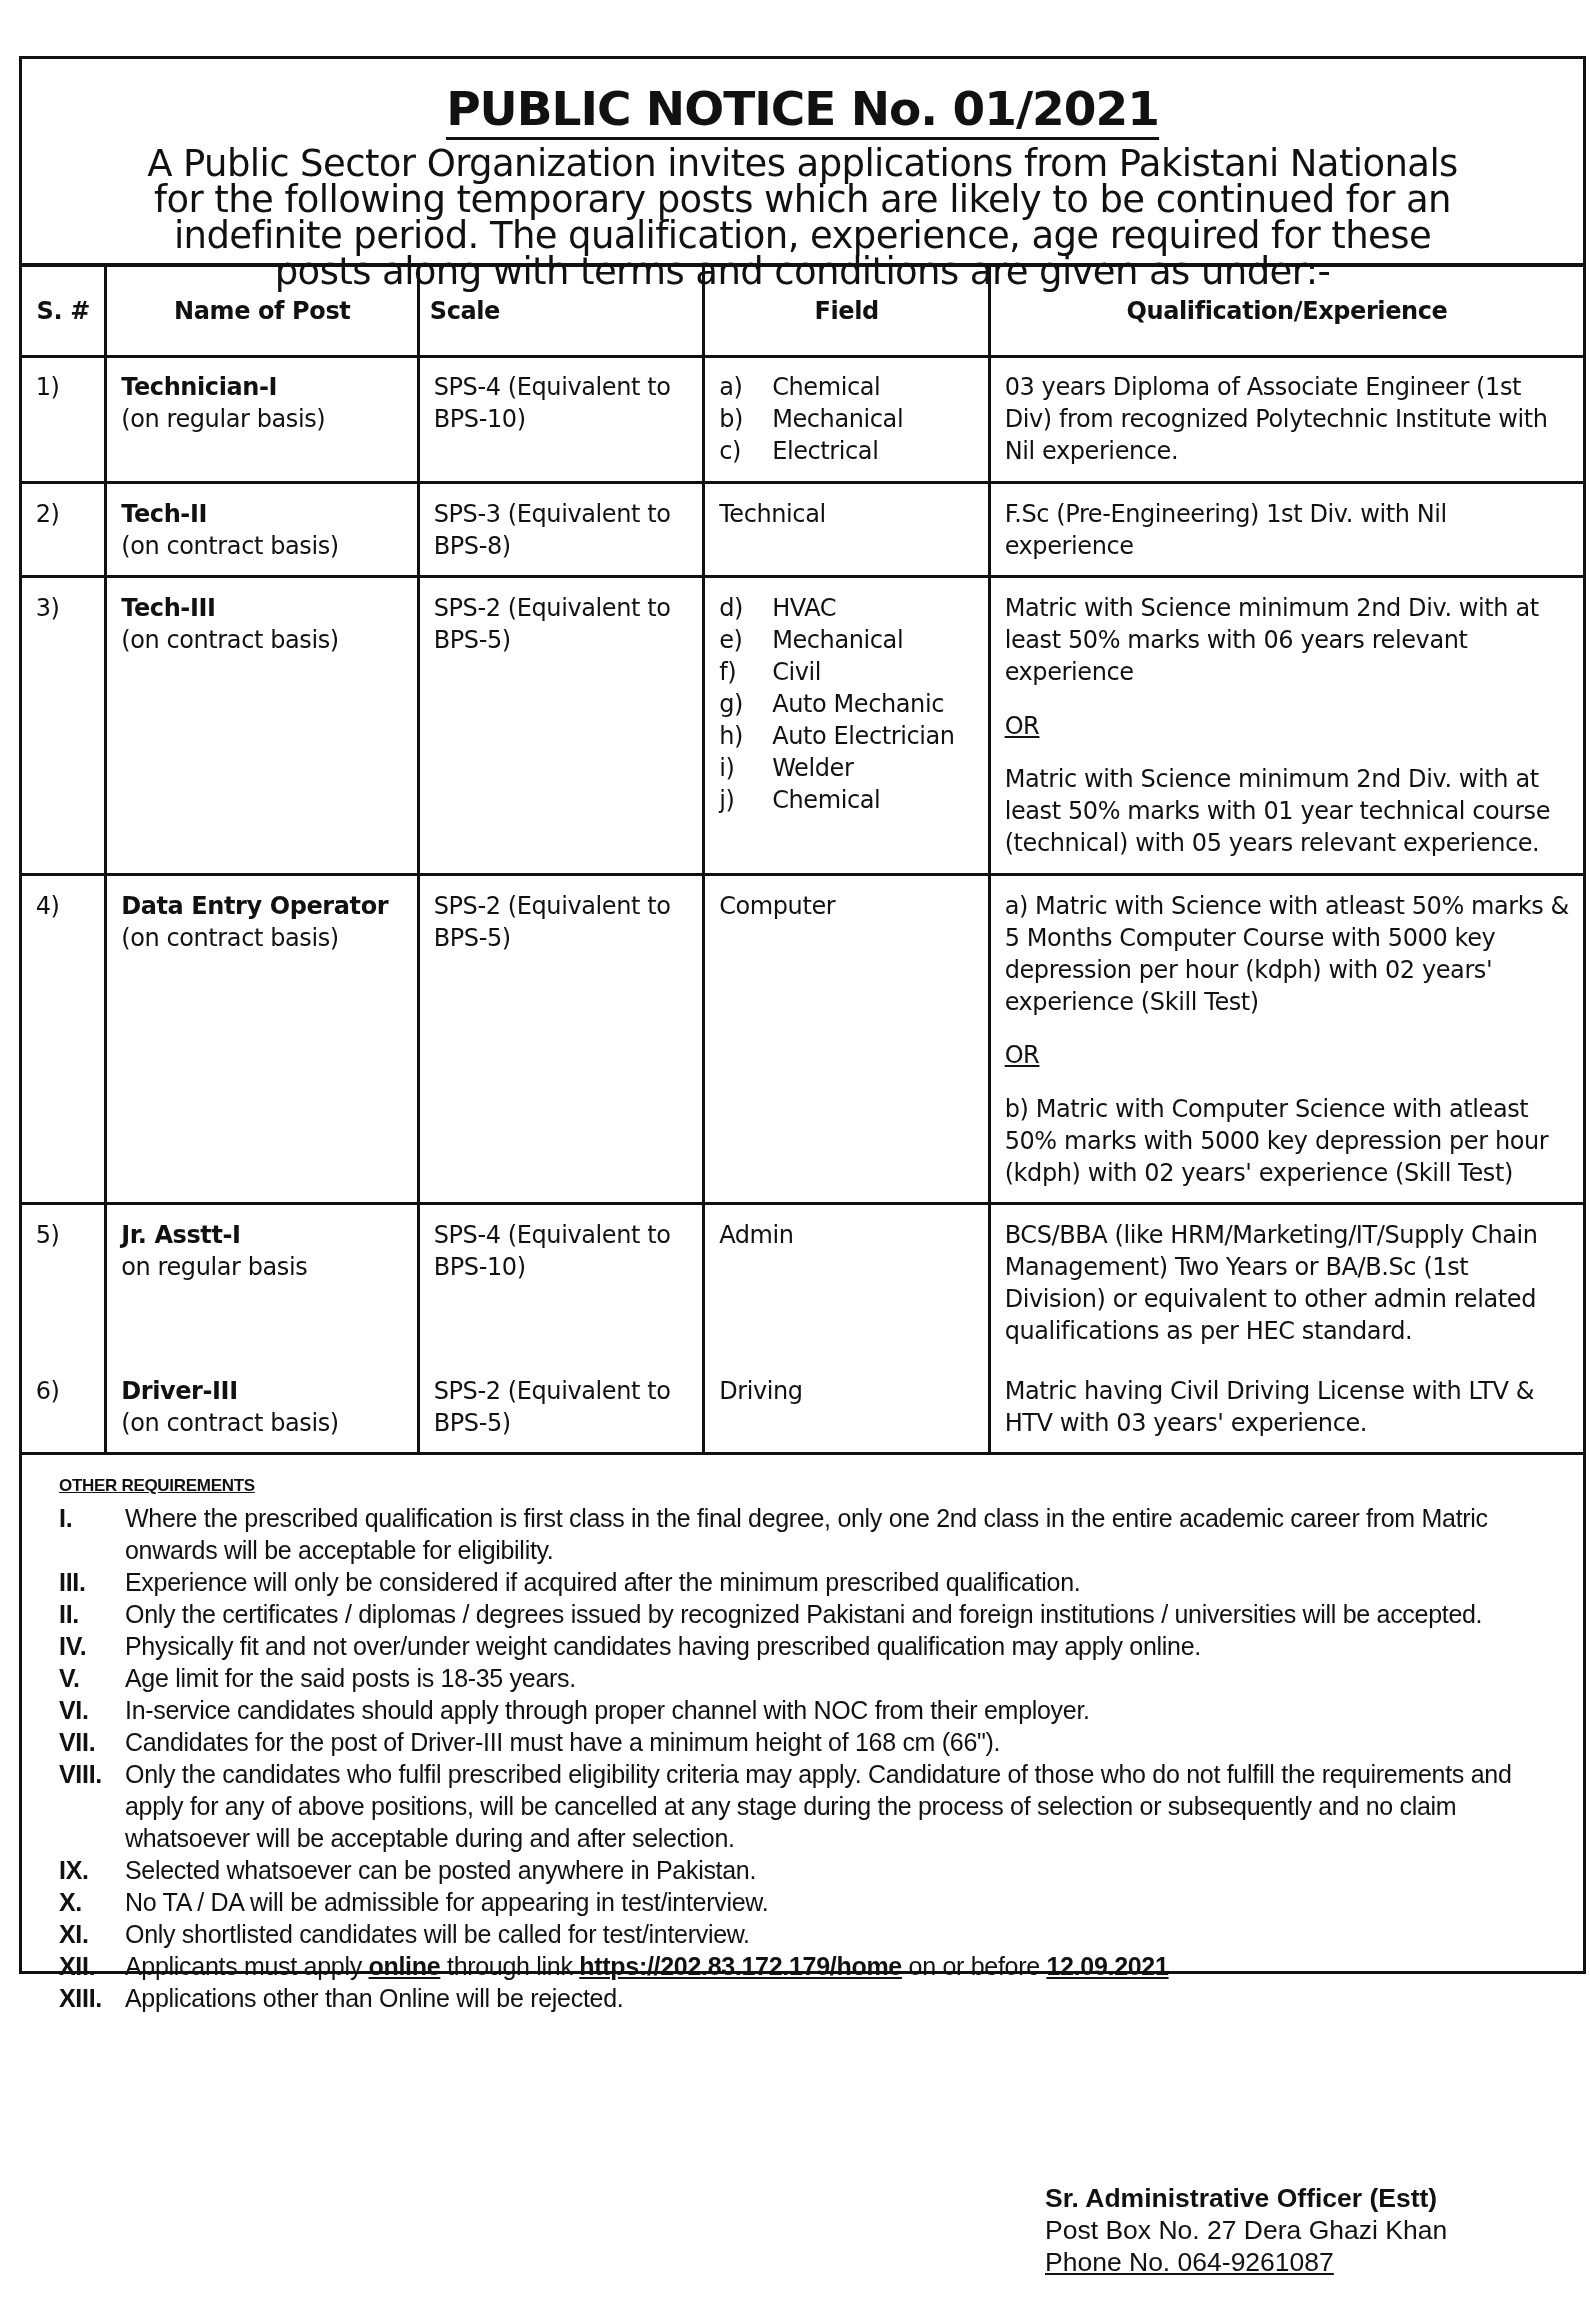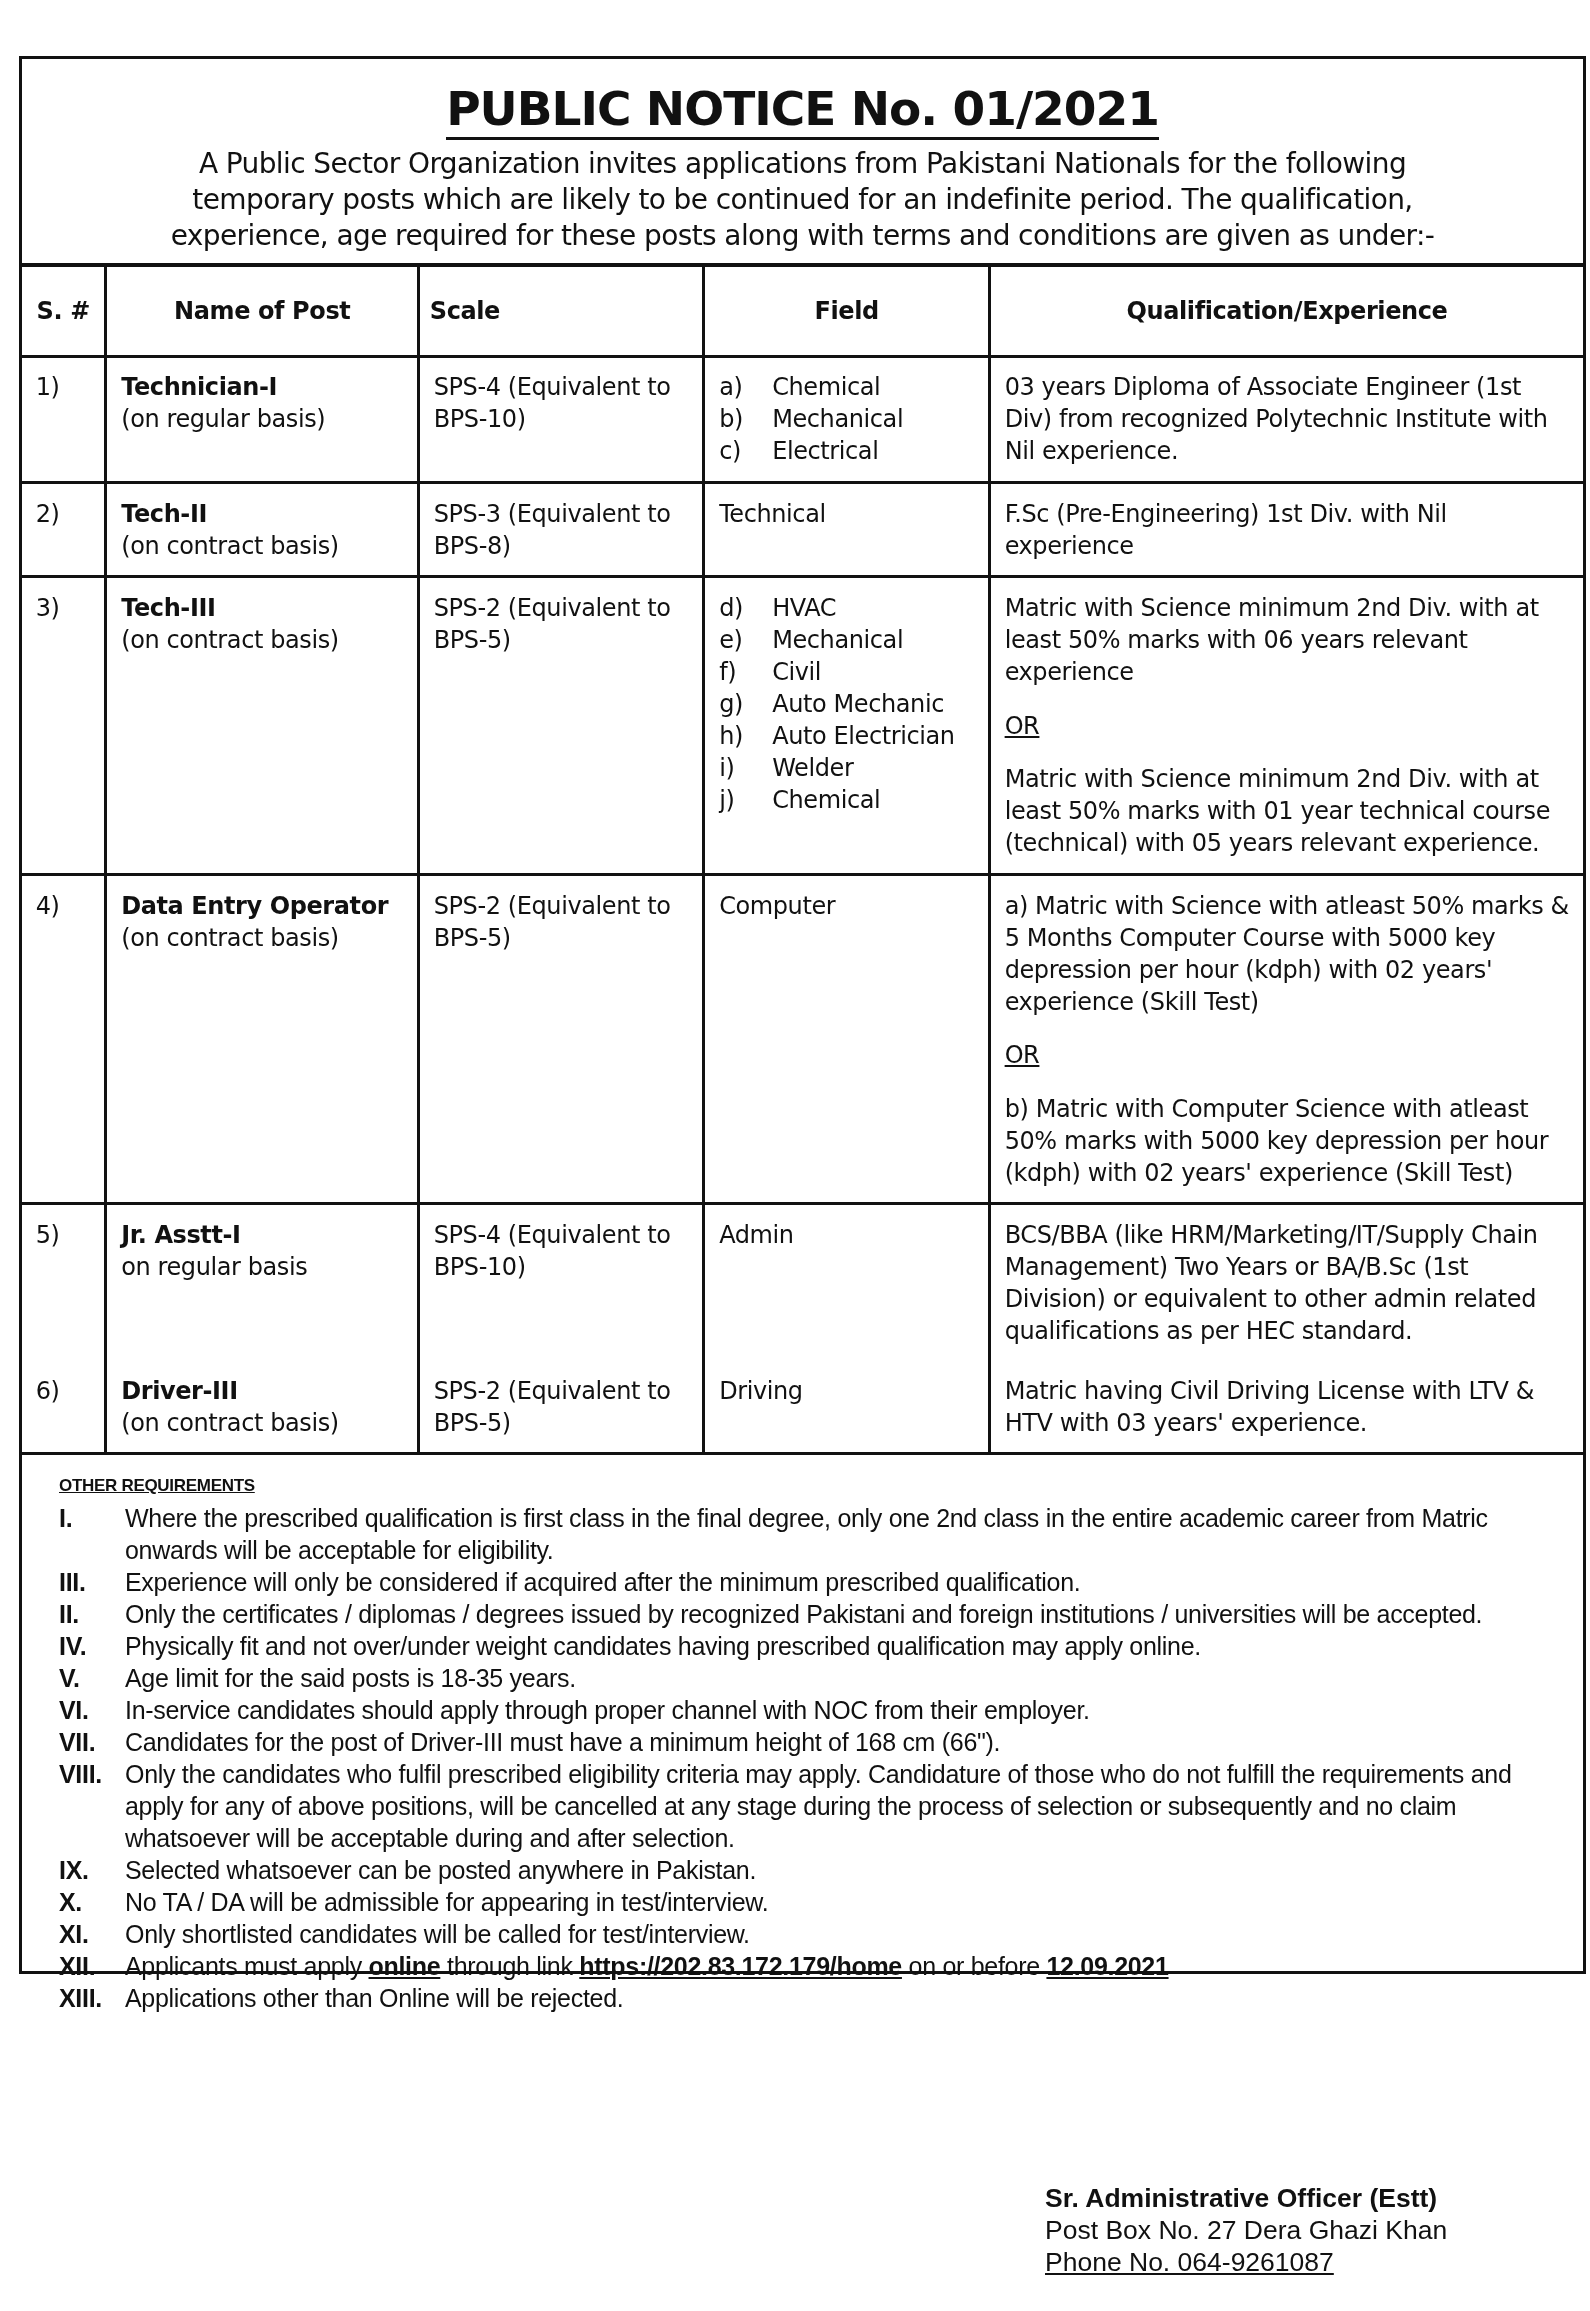--- a/index.html
+++ b/index.html
@@ -1,20 +1,20 @@
 <!DOCTYPE html>
 <html><head>
 <meta charset="utf-8">
 <style>
   html,body{margin:0;padding:0;background:#fff;}
   body{width:1591px;height:2311px;position:relative;overflow:hidden;font-family:"Liberation Sans",sans-serif;color:#111;}
   .frame{position:absolute;left:19px;top:7.8px;width:1567px;height:1918px;border:3.9px solid #111;box-sizing:border-box;margin-top:48px;}
   .head{height:208px;border-bottom:4.9px solid #111;text-align:center;box-sizing:border-box;}
   .title{display:inline-block;font-family:"DejaVu Sans",sans-serif;font-weight:bold;font-size:47px;letter-spacing:-1px;margin-top:21.6px;border-bottom:3.9px solid #111;padding-bottom:0;line-height:57px;}
-  .intro{font-family:"DejaVu Sans",sans-serif;font-size:28px;line-height:36px;margin:5.9px 118px 0 118px;letter-spacing:-0.6px;}
+  .intro{font-family:"DejaVu Sans",sans-serif;font-size:37px;line-height:36px;margin:5.9px 118px 0 118px;letter-spacing:-0.6px;}
   table{border-collapse:collapse;width:100%;font-family:"DejaVu Sans",sans-serif;font-size:24px;line-height:32px;letter-spacing:-0.4px;}
   th,td{border:3.9px solid #111;vertical-align:top;padding:13.7px 11.8px 13.7px 13.7px;}
   tr:first-child th{border-top:none;}
   th:first-child,td:first-child{border-left:none;}
   th:last-child,td:last-child{border-right:none;}
   th{vertical-align:middle;font-weight:bold;height:76px;padding:5.9px 9.8px;}
   .c-sn{width:57px;text-align:left;}
   .c-name{width:284px;}
   .c-scale{width:257px;text-align:left;}
   .c-field{width:257px;}

